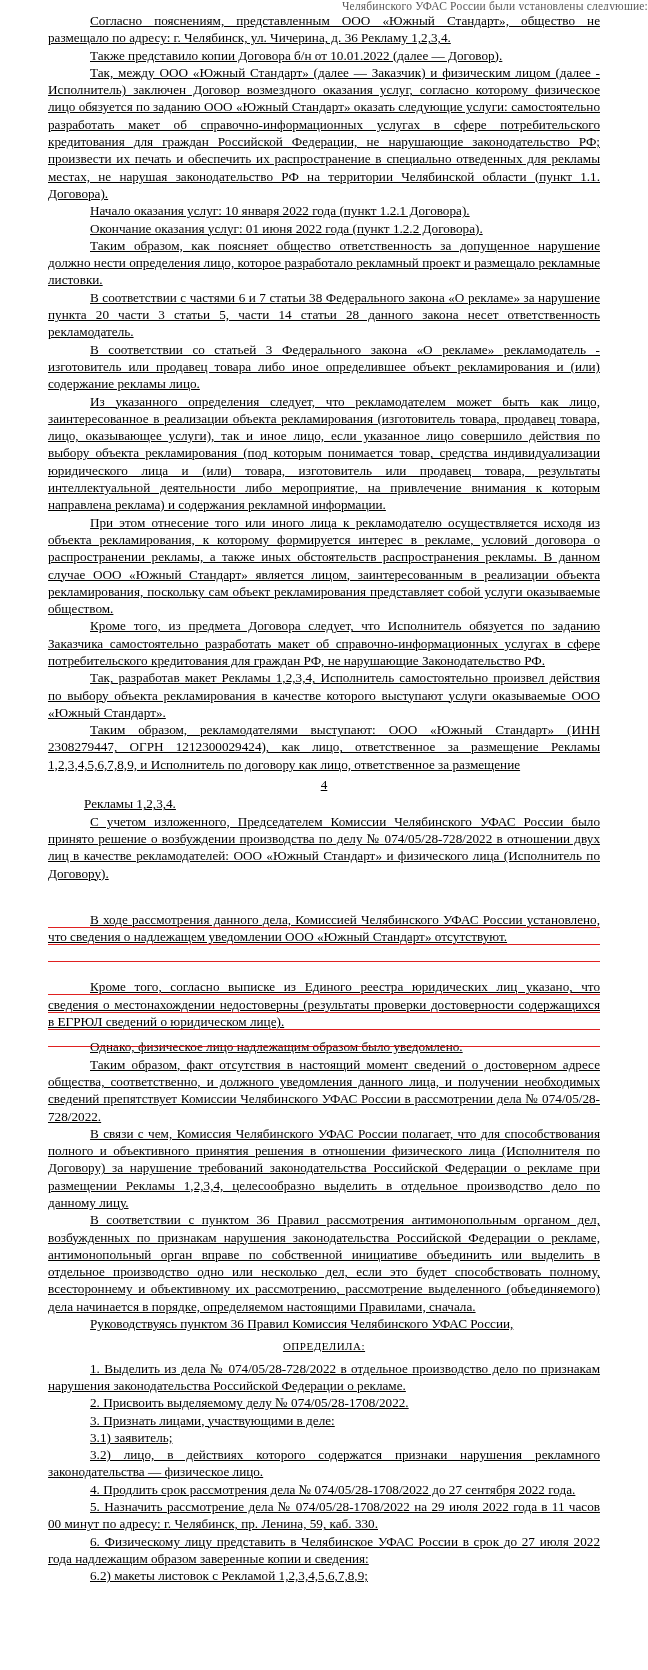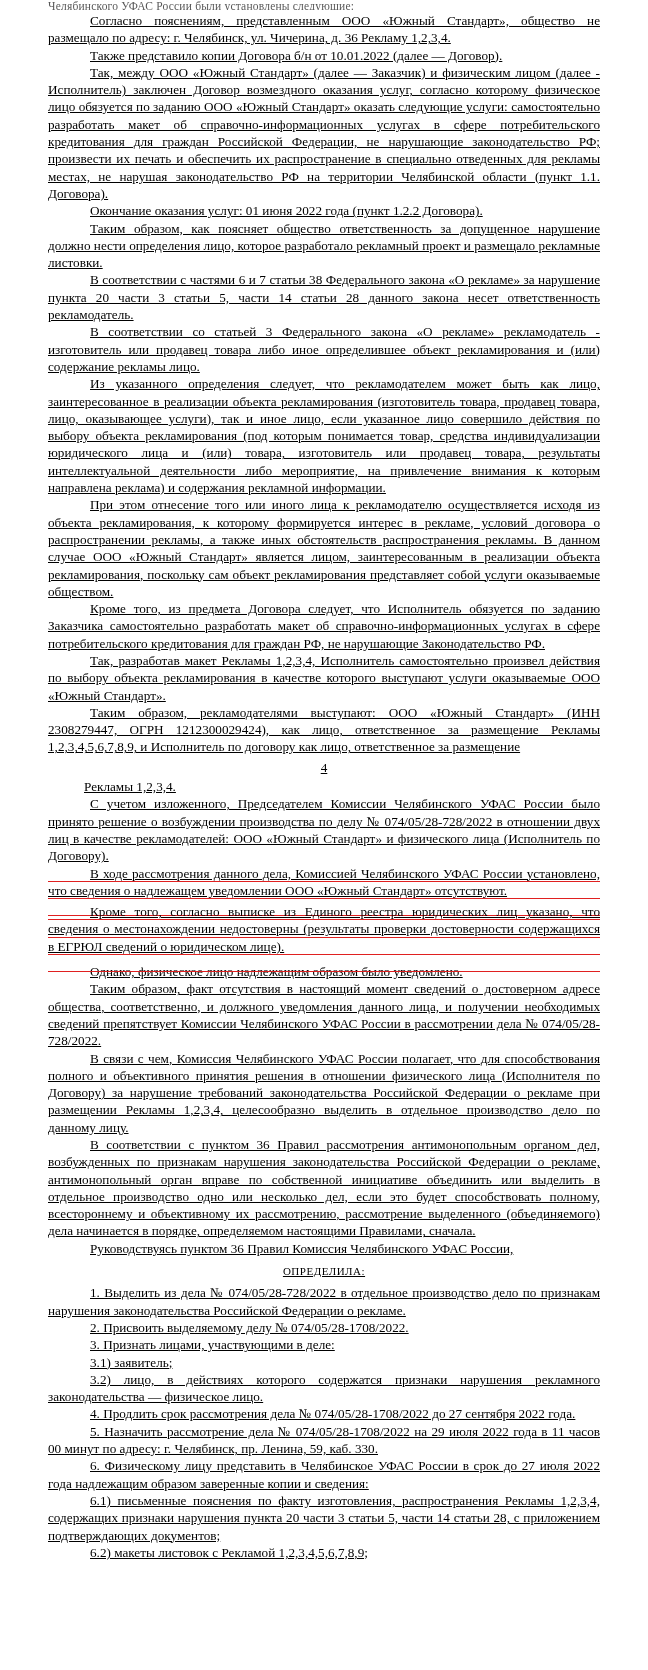--- a/index.html
+++ b/index.html
@@ -28,20 +28,21 @@
   .cut-top {
     font-size: 11.5px;
     color: #3a3a3a;
     letter-spacing: .2px;
     height: 10px;
     overflow: hidden;
     margin: 0 0 2px 0;
     padding-left: 48px;
     opacity: .85;
     white-space: nowrap;
+    text-align: right;
   }
   p.para {
     margin: 0 0 0 0;
     text-align: justify;
     text-indent: 42px;
     font-size: 13.2px;
     line-height: 17.3px;
     letter-spacing: 0px;
   }
   p.noindent {
@@ -58,20 +59,21 @@
     text-align: center;
     font-size: 11px;
     line-height: 17.3px;
     margin: 6px 0 4px 0;
     text-indent: 0;
     letter-spacing: .5px;
   }
   
   .redbox {
     position: relative;
+    margin-top: 29px;
   }
   .redline {
     position: absolute;
     left: 0;
     right: 0;
     height: 1px;
     background: #e02020;
   }
   .redbox-a .redline.l1 { top: 16px; }
   .redbox-a .redline.l2 { top: 33.5px; }
@@ -90,20 +92,21 @@
 
 <div class="page">
 
   <div class="cut-top">Челябинского УФАС России были установлены следующие:</div>
 
   <div class="doc">
 
     <p class="para">Согласно пояснениям, представленным ООО «Южный Стандарт», общество не размещало по адресу: г. Челябинск, ул. Чичерина, д. 36 Рекламу 1,2,3,4.</p>
     <p class="para">Также представило копии Договора б/н от 10.01.2022 (далее — Договор).</p>
     <p class="para">Так, между ООО «Южный Стандарт» (далее — Заказчик) и физическим лицом (далее - Исполнитель) заключен Договор возмездного оказания услуг, согласно которому физическое лицо обязуется по заданию ООО «Южный Стандарт» оказать следующие услуги: самостоятельно разработать макет об справочно-информационных услугах в сфере потребительского кредитования для граждан Российской Федерации, не нарушающие законодательство РФ; произвести их печать и обеспечить их распространение в специально отведенных для рекламы местах, не нарушая законодательство РФ на территории Челябинской области (пункт 1.1. Договора).</p>
+    <p class="para">Начало оказания услуг: 10 января 2022 года (пункт 1.2.1 Договора).</p>
     <p class="para">Окончание оказания услуг: 01 июня 2022 года (пункт 1.2.2 Договора).</p>
     <p class="para">Таким образом, как поясняет общество ответственность за допущенное нарушение должно нести определения лицо, которое разработало рекламный проект и размещало рекламные листовки.</p>
     <p class="para">В соответствии с частями 6 и 7 статьи 38 Федерального закона «О рекламе» за нарушение пункта 20 части 3 статьи 5, части 14 статьи 28 данного закона несет ответственность рекламодатель.</p>
     <p class="para">В соответствии со статьей 3 Федерального закона «О рекламе» рекламодатель - изготовитель или продавец товара либо иное определившее объект рекламирования и (или) содержание рекламы лицо.</p>
     <p class="para">Из указанного определения следует, что рекламодателем может быть как лицо, заинтересованное в реализации объекта рекламирования (изготовитель товара, продавец товара, лицо, оказывающее услуги), так и иное лицо, если указанное лицо совершило действия по выбору объекта рекламирования (под которым понимается товар, средства индивидуализации юридического лица и (или) товара, изготовитель или продавец товара, результаты интеллектуальной деятельности либо мероприятие, на привлечение внимания к которым направлена реклама) и содержания рекламной информации.</p>
     <p class="para">При этом отнесение того или иного лица к рекламодателю осуществляется исходя из объекта рекламирования, к которому формируется интерес в рекламе, условий договора о распространении рекламы, а также иных обстоятельств распространения рекламы. В данном случае ООО «Южный Стандарт» является лицом, заинтересованным в реализации объекта рекламирования, поскольку сам объект рекламирования представляет собой услуги оказываемые обществом.</p>
     <p class="para">Кроме того, из предмета Договора следует, что Исполнитель обязуется по заданию Заказчика самостоятельно разработать макет об справочно-информационных услугах в сфере потребительского кредитования для граждан РФ, не нарушающие Законодательство РФ.</p>
     <p class="para">Так, разработав макет Рекламы 1,2,3,4, Исполнитель самостоятельно произвел действия по выбору объекта рекламирования в качестве которого выступают услуги оказываемые ООО «Южный Стандарт».</p>
     <p class="para">Таким образом, рекламодателями выступают: ООО «Южный Стандарт» (ИНН 2308279447, ОГРН 1212300029424), как лицо, ответственное за размещение Рекламы 1,2,3,4,5,6,7,8,9, и Исполнитель по договору как лицо, ответственное за размещение</p>
 
@@ -140,17 +143,16 @@
     <div class="center-head">ОПРЕДЕЛИЛА:</div>
 
     <p class="para">1. Выделить из дела № 074/05/28-728/2022 в отдельное производство дело по признакам нарушения законодательства Российской Федерации о рекламе.</p>
     <p class="para">2. Присвоить выделяемому делу № 074/05/28-1708/2022.</p>
     <p class="para">3. Признать лицами, участвующими в деле:</p>
     <p class="para">3.1) заявитель;</p>
     <p class="para">3.2) лицо, в действиях которого содержатся признаки нарушения рекламного законодательства — физическое лицо.</p>
     <p class="para">4. Продлить срок рассмотрения дела № 074/05/28-1708/2022 до 27 сентября 2022 года.</p>
     <p class="para">5. Назначить рассмотрение дела № 074/05/28-1708/2022 на 29 июля 2022 года в 11 часов 00 минут по адресу: г. Челябинск, пр. Ленина, 59, каб. 330.</p>
     <p class="para">6. Физическому лицу представить в Челябинское УФАС России в срок до 27 июля 2022 года надлежащим образом заверенные копии и сведения:</p>
-    <p class="para">6.1) письменные пояснения по факту изготовления, распространения Рекламы 1,2,3,4, содержащих признаки нарушения пункта 20 части 3 статьи 5, части 14 статьи 28, с приложением подтверждающих документов;</p>
     <p class="para">6.2) макеты листовок с Рекламой 1,2,3,4,5,6,7,8,9;</p>
 
   </div>
 </div>
 
 </body></html>

